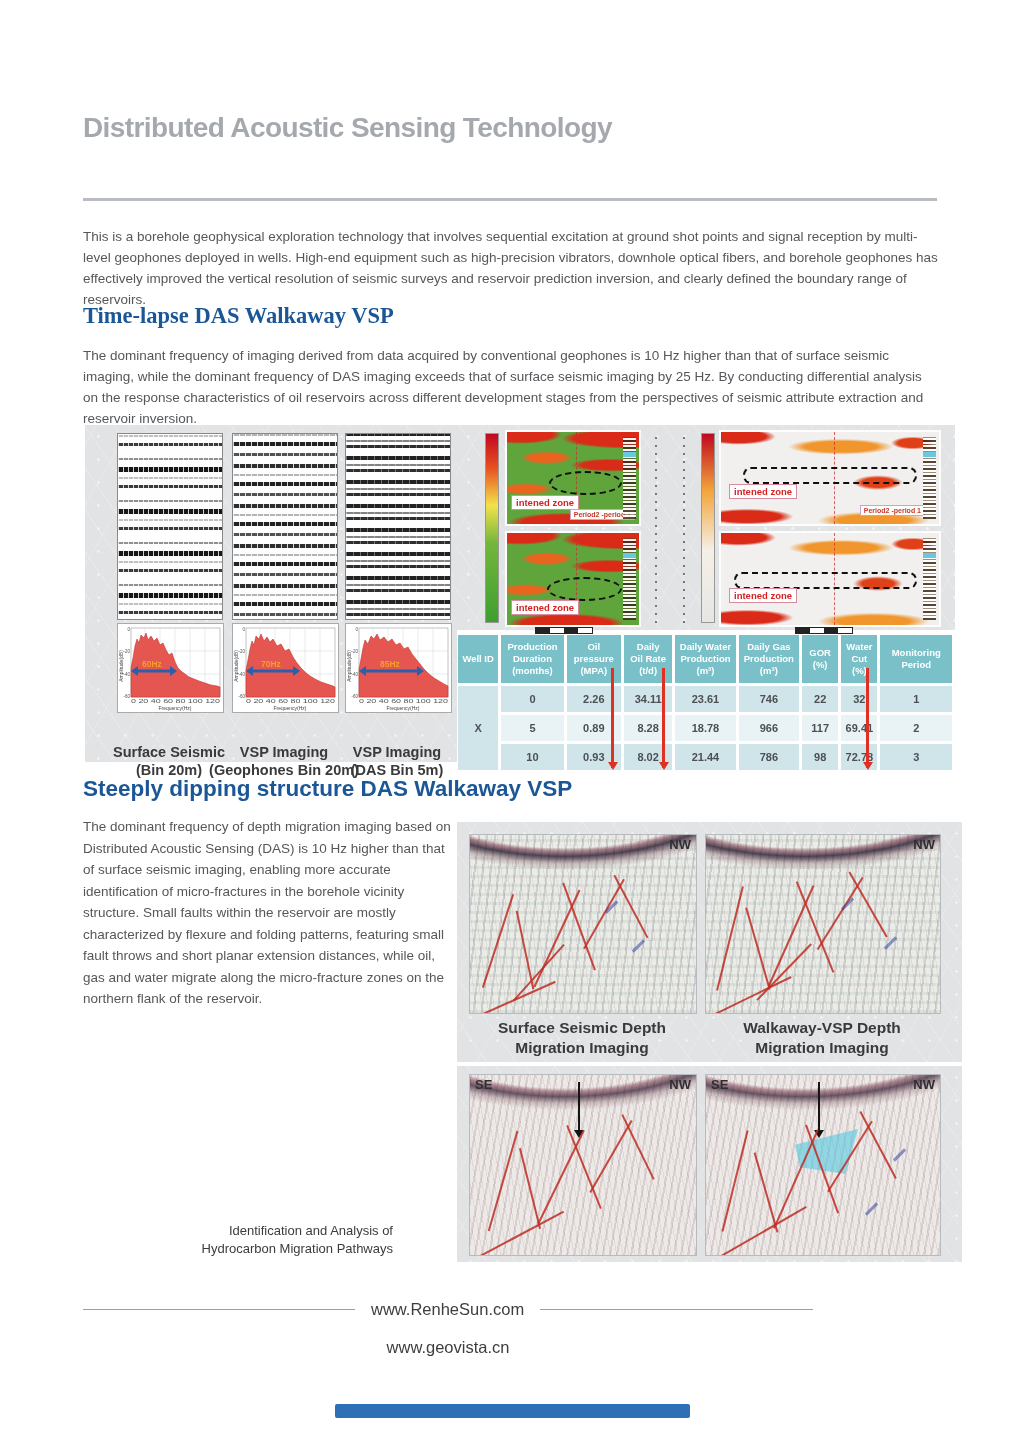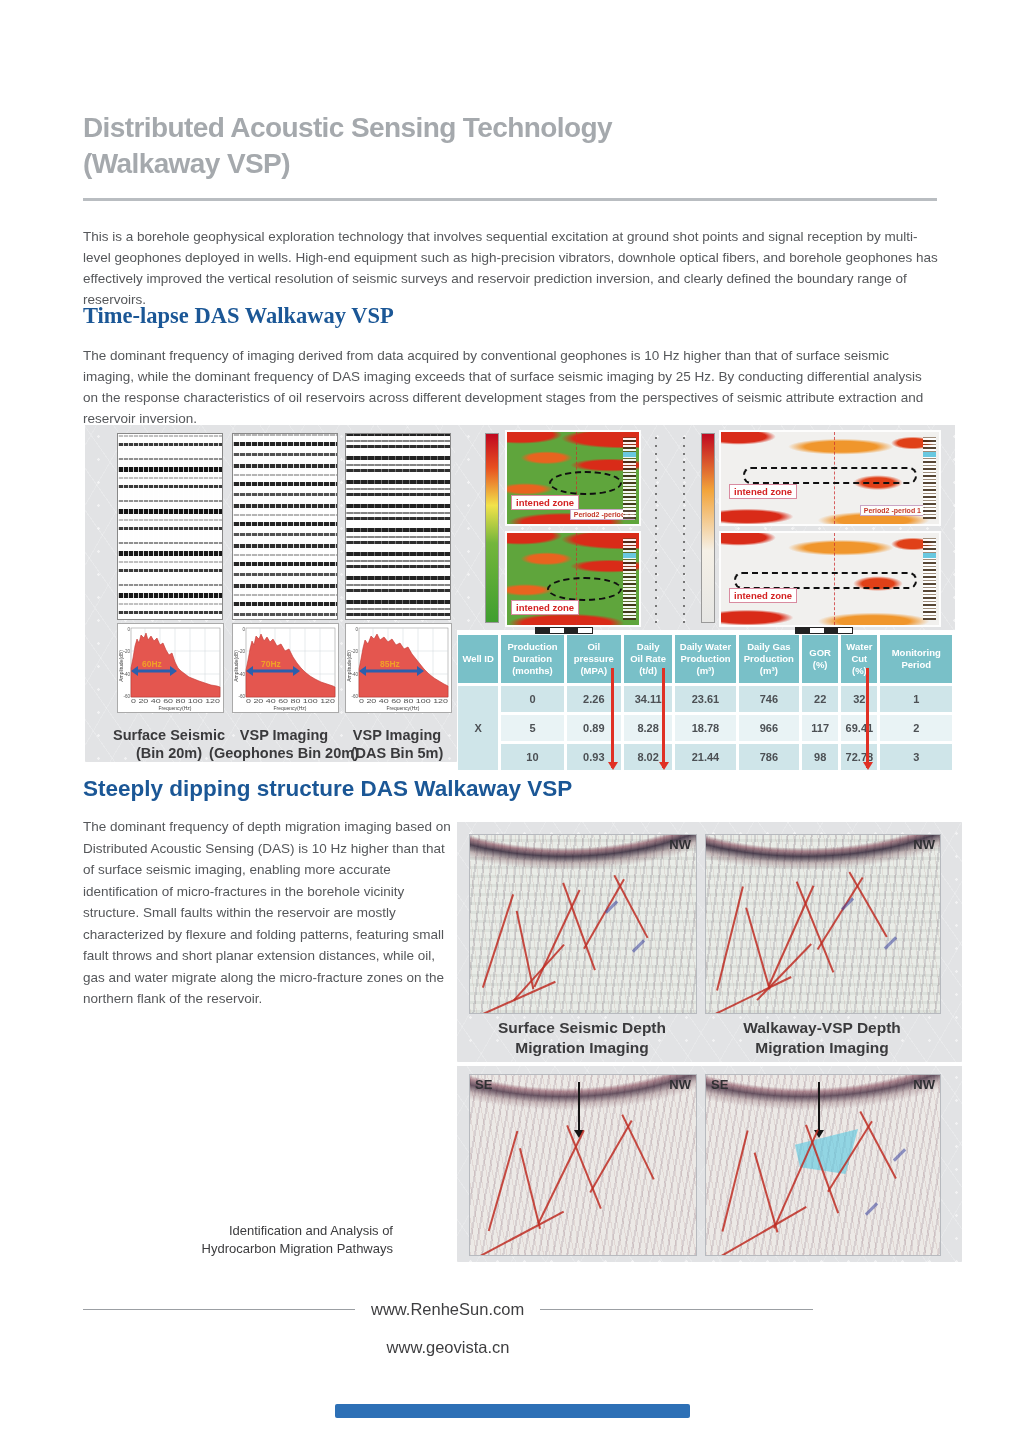--- a/index.html
+++ b/index.html
@@ -54,21 +54,21 @@
       rgba(10,10,10,.9) 15px 19px, transparent 19px 24px);}
   .spec{position:absolute;background:#fff;border:1px solid #aaa;}
   .spec .plotbg{fill:#fff;stroke:#999;stroke-width:.6;}
   .spec .grid{stroke:#cfd4d8;stroke-width:.5;fill:none;}
   .spec .shape{fill:#e4564f;stroke:#c33530;stroke-width:.6;}
   .spec .arrowline{stroke:#2b5fad;stroke-width:3.2;}
   .spec .arrowhead{fill:#2b5fad;}
   .spec .flabel{font:bold 8.5px "Liberation Sans",sans-serif;fill:#f0a028;}
   .spec .tick{font:4.5px "Liberation Sans",sans-serif;fill:#555;}
   .spec .axlbl{font:5px "Liberation Sans",sans-serif;fill:#444;}
-  .figcap{position:absolute;top:293px;text-align:center;font-size:14.5px;line-height:18px;
+  .figcap{position:absolute;top:310px;text-align:center;font-size:14.5px;line-height:18px;
           font-weight:bold;color:#3a3a3c;}
   
   .cbar{position:absolute;top:8px;width:12px;height:188px;border:1px solid #999;}
   .cbar-green{left:30px;background:linear-gradient(#c00820,#e85020 18%,#f2e24a 38%,#74b63c 58%,#3f9e2f);}
   .cbar-heat{left:246px;background:linear-gradient(#c00820,#f2a43a 30%,#f5f0e6 62%,#e6e6e4);}
   .mapgroup{position:absolute;top:5px;height:198px;}
   .mpanel{position:absolute;left:0;right:0;height:96px;border:2px solid #fdfdfd;box-sizing:border-box;overflow:hidden;}
   .mpanel.bottom{top:101px;}
   .gmap{background:
     radial-gradient(60px 13px at 10% 3%, #d92b18 55%, rgba(217,43,24,0) 70%),
@@ -145,21 +145,21 @@
   .fl1{flex:0 0 272px;} .fl2{flex:1;}
   .furl{font-size:16.5px;color:#3e3e40;margin:16px 16px;white-space:nowrap;}
   .furl2{text-align:center;font-size:16.5px;color:#3e3e40;margin-top:3px;}
   .bluebar{left:335px;top:1404px;width:355px;height:14px;background:#2d70b6;border-radius:2px;}
 </style>
 </head>
 <body>
 
 <div class="page">
 
-  <div class="abs title pre"><span>Distributed Acoustic Sensing Technology</span><br><span>(Walkaway VSP)</span></div>
+  <div class="abs title pre"><span>Distributed Acoustic Sensing Technology</span><br></div>
   <div class="abs hrule"></div>
 
   <div class="abs para intro">This is a borehole geophysical exploration technology that involves sequential excitation at ground shot points and signal reception by multi-level geophones deployed in wells. High-end equipment such as high-precision vibrators, downhole optical fibers, and borehole geophones has effectively improved the vertical resolution of seismic surveys and reservoir prediction inversion, and clearly defined the boundary range of reservoirs.</div>
 
   <div class="abs h2 h2a">Time-lapse DAS Walkaway VSP</div>
   <div class="abs para p2">The dominant frequency of imaging derived from data acquired by conventional geophones is 10 Hz higher than that of surface seismic imaging, while the dominant frequency of DAS imaging exceeds that of surface seismic imaging by 25 Hz. By conducting differential analysis on the response characteristics of oil reservoirs across different development stages from the perspectives of seismic attribute extraction and reservoir inversion.</div>
 
   <div class="abs figblock fig1">
 
     <div class="wgcol" style="left:32px;">

